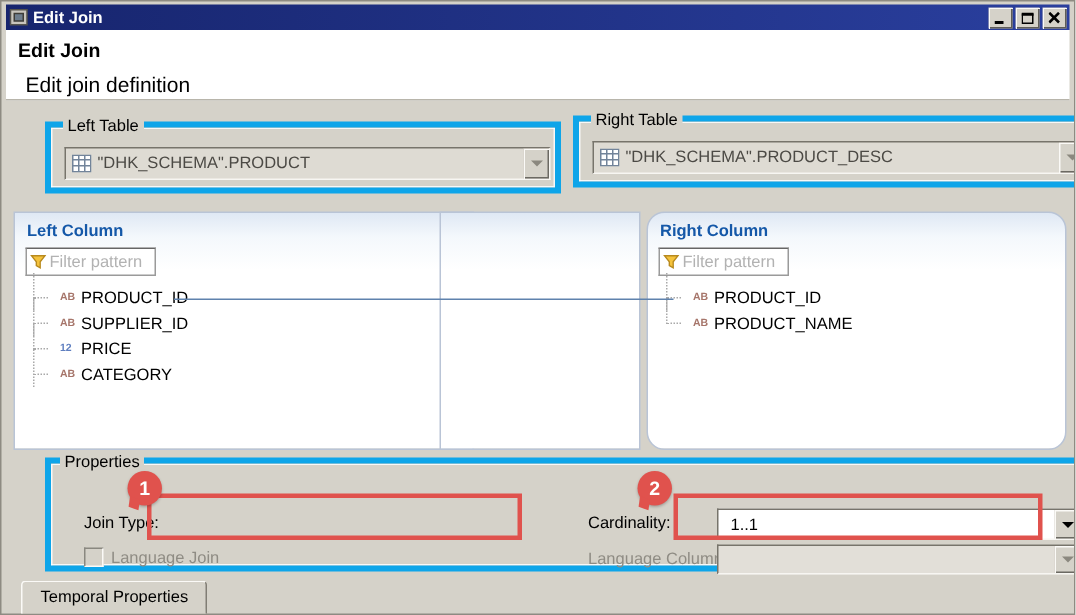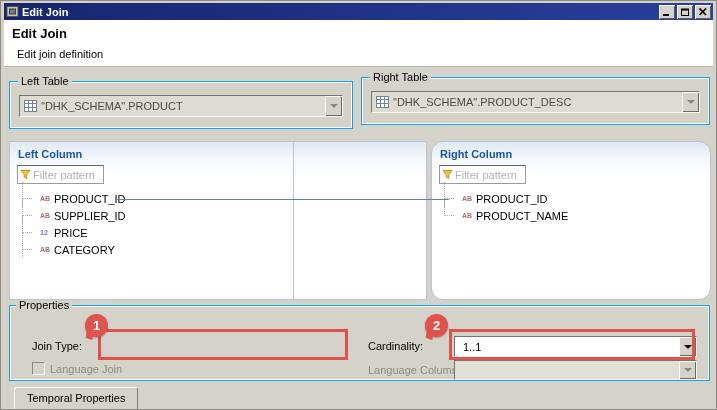--- a/index.html
+++ b/index.html
@@ -18,25 +18,25 @@
   .win-btns{display:flex;gap:2px;}
   .wbtn{width:16px;height:14px;background:#d5d2c9;display:inline-flex;
         align-items:center;justify-content:center;
         box-shadow:inset 1px 1px 0 #fbfaf7, inset -1px -1px 0 #5f5d56;}
   .wbtn svg{display:block;}
 
   
   .hdr{position:absolute;left:3px;top:19px;right:3px;height:47px;background:#fff;
        border-bottom:1px solid #b8b5ab;}
   .hdr-title{position:absolute;left:8px;top:6px;font-size:13px;font-weight:bold;}
-  .hdr-sub{position:absolute;left:13px;top:28px;font-size:11px;}
-
-  
-  .group{position:absolute;border:1px solid #0ea5e9;
-         box-shadow:inset 1px 1px 0 rgba(255,255,255,.85), inset -1px -1px 0 rgba(255,255,255,.85);}
+  .hdr-sub{position:absolute;left:13px;top:28px;font-size:14px;}
+
+  
+  .group{position:absolute;border:4px solid #0ea5e9;
+         box-shadow:inset 1px 1px 0 rgba(255,255,255,.85), inset -1px -1px 0 rgba(255,255,255,.85);margin-left:21px;}
   .legend{position:absolute;top:-7px;left:8px;background:#d5d2c9;padding:0 3px;font-size:11px;}
 
   
   .combo{position:absolute;height:22px;background:#fff;display:flex;align-items:center;
          border:1px solid;border-color:#77746b #f7f6f2 #f7f6f2 #77746b;padding-left:3px;}
   .combo.disabled{background:#dedbd3;color:#4c4a45;}
   .combo-text{flex:1;white-space:nowrap;overflow:hidden;padding-left:3px;}
   .combo-arrow{width:17px;align-self:stretch;margin-left:auto;background:#d5d2c9;
                display:flex;align-items:center;justify-content:center;
                box-shadow:inset 1px 1px 0 #fbfaf7, inset -1px -1px 0 #6b6962;}

